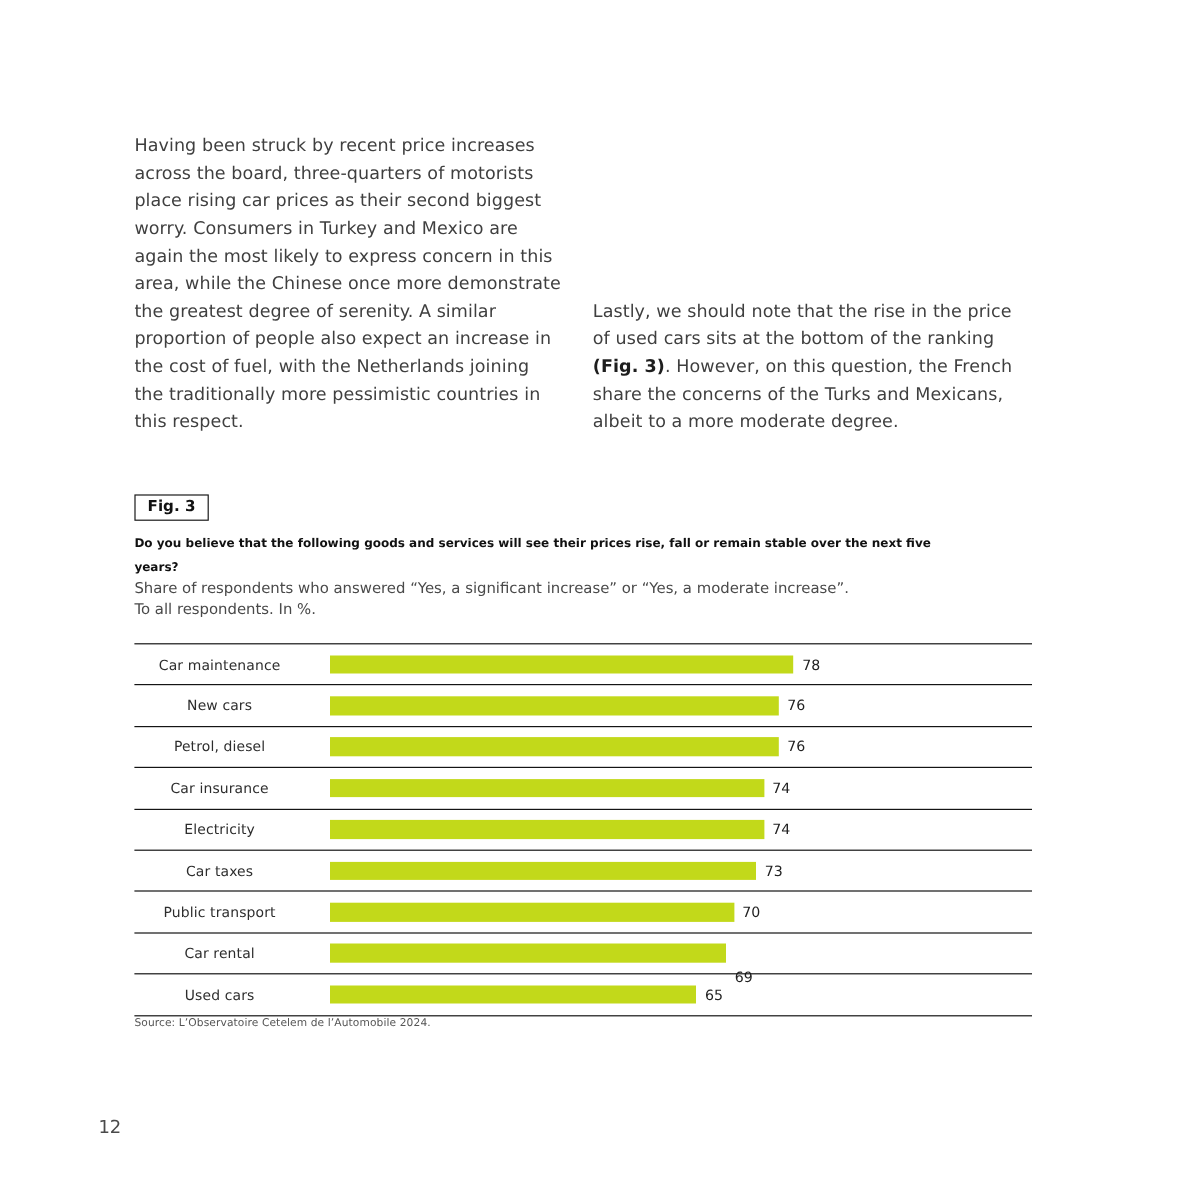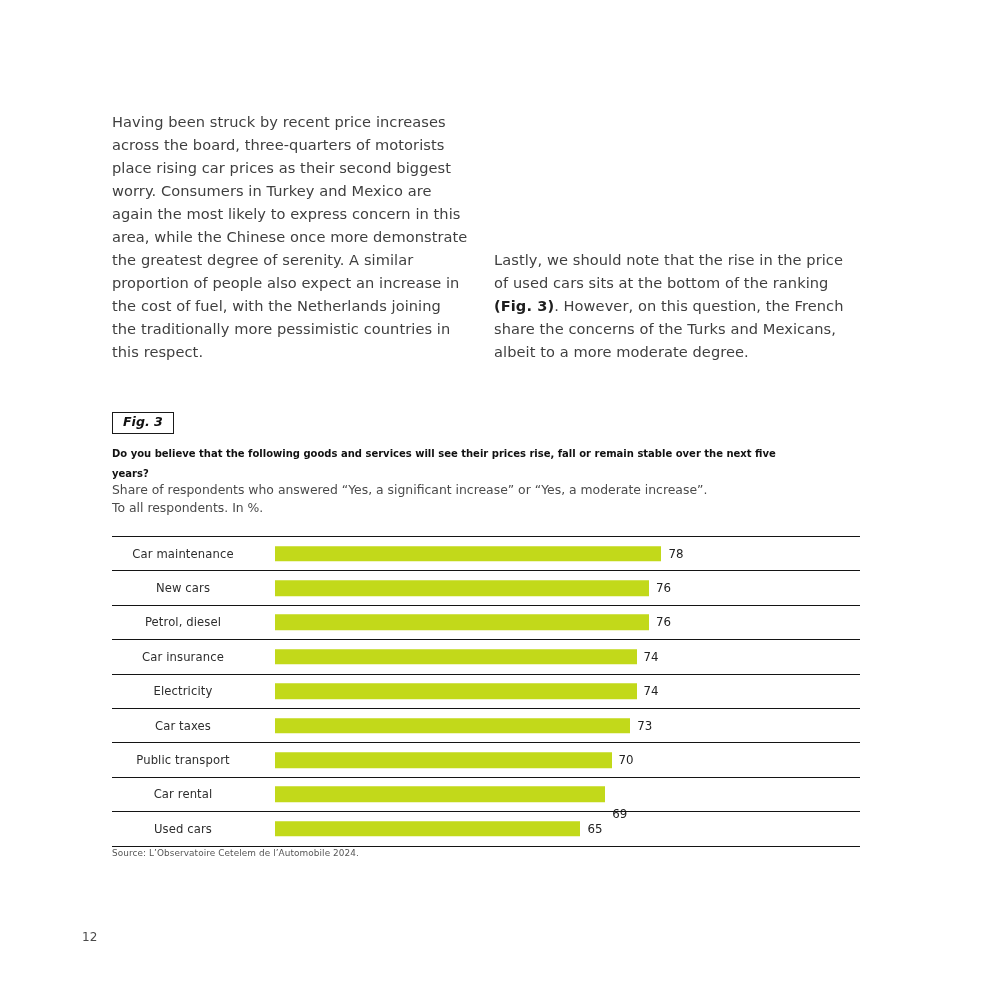--- a/index.html
+++ b/index.html
@@ -51,21 +51,20 @@
     position: absolute;
     left: 112px;
     top: 412px;
     border: 1.3px solid #1a1a1a;
     padding: 3px 10px 4px 10px;
     font-size: 12.6px;
     font-weight: bold;
     color: #111111;
     line-height: 1;
     background: #fff;
-    font-style: italic;
   }
 
   
   .fig-title {
     position: absolute;
     left: 112px;
     top: 444px;
     width: 700px;
     font-size: 10px;
     font-weight: bold;
@@ -139,21 +138,21 @@
     font-size: 8.9px;
     color: #555555;
     letter-spacing: 0.01em;
   }
 
   
   .folio {
     position: absolute;
     left: 82px;
     top: 930px;
-    font-size: 12px;
+    font-size: 15px;
     color: #4a4a4a;
   }
 </style>
 </head>
 <body>
 
 <div class="page">
 
   <div class="columns">
     <div class="col">

